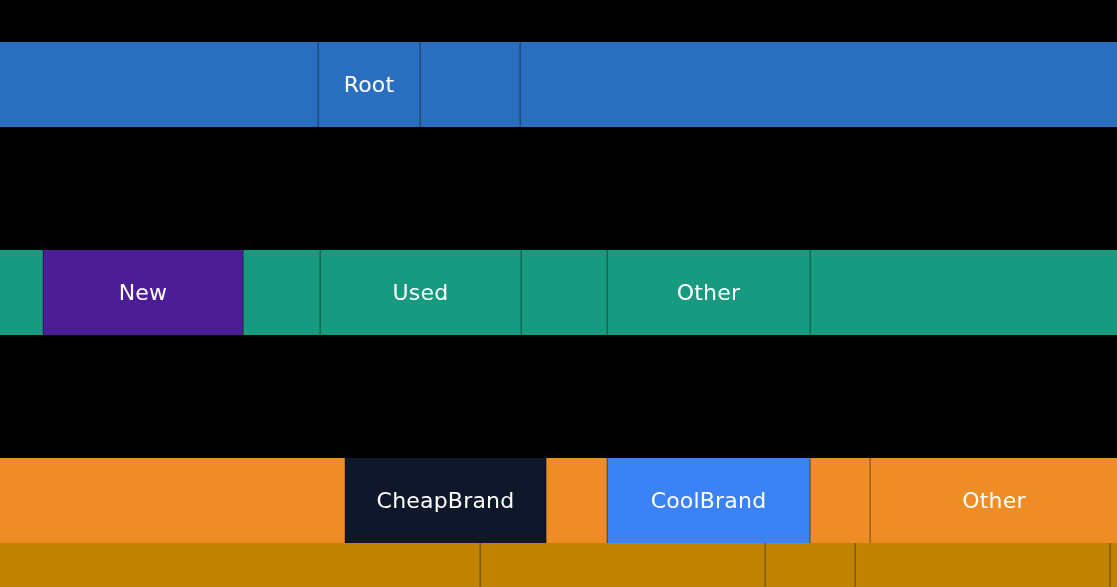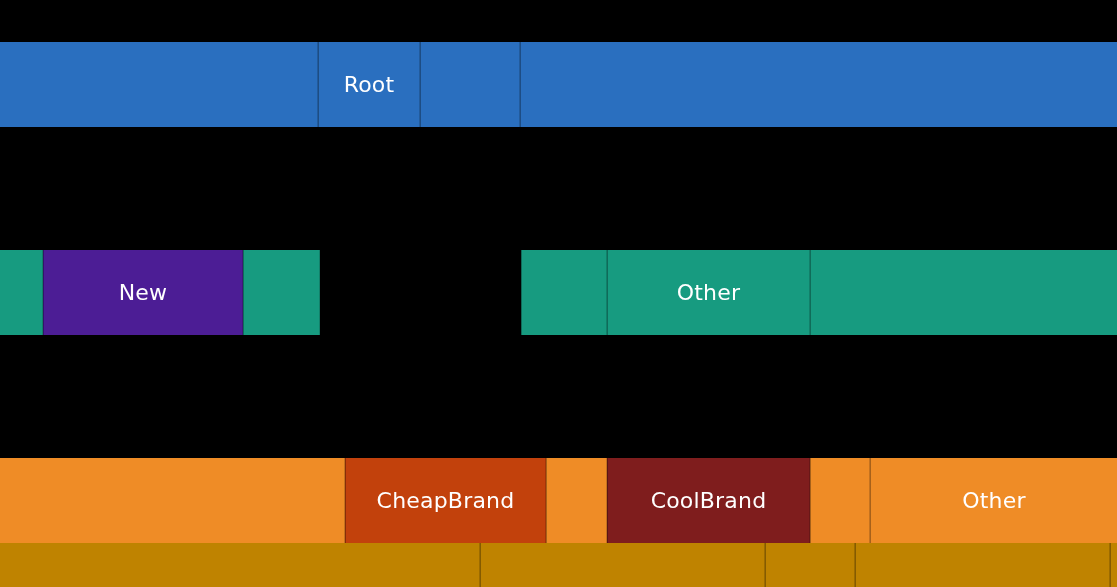--- a/index.html
+++ b/index.html
@@ -71,41 +71,44 @@
     <div class="level" style="top: 250px; height: 85px;">
       <div class="node sep-right" style="left: 0px; width: 43px; background: rgb(23, 155, 128);">
         <span class="node-label" style="color: rgb(255, 255, 255); font-size: 22px;"></span>
       </div>
       <div class="node sep-left sep-right" style="left: 43px; width: 200px; background: #4c1d95;">
         <span class="node-label" style="color: rgb(255, 255, 255); font-size: 22px;">New</span>
       </div>
       <div class="node sep-left sep-right" style="left: 243px; width: 77px; background: rgb(23, 155, 128);">
         <span class="node-label" style="color: rgb(255, 255, 255); font-size: 22px;"></span>
       </div>
+      <div class="node sep-left sep-right" style="left: 320px; width: 201px; background: rgb(23, 155, 128);">
+        <span class="node-label" style="color: rgb(255, 255, 255); font-size: 22px;">Used</span>
+      </div>
       <div class="node sep-left sep-right" style="left: 521px; width: 86px; background: rgb(23, 155, 128);">
         <span class="node-label" style="color: rgb(255, 255, 255); font-size: 22px;"></span>
       </div>
       <div class="node sep-left sep-right" style="left: 607px; width: 203px; background: rgb(23, 155, 128);">
         <span class="node-label" style="color: rgb(255, 255, 255); font-size: 22px;">Other</span>
       </div>
       <div class="node sep-left" style="left: 810px; width: 307px; background: rgb(23, 155, 128);">
         <span class="node-label" style="color: rgb(255, 255, 255); font-size: 22px;"></span>
       </div>
     </div>
     <div class="level" style="top: 458px; height: 85px;">
       <div class="node sep-right" style="left: 0px; width: 345px; background: rgb(239, 140, 38);">
         <span class="node-label" style="color: rgb(255, 255, 255); font-size: 22px;"></span>
       </div>
-      <div class="node sep-left sep-right" style="left: 345px; width: 201px; background: #c2410c;">
+      <div class="node sep-left sep-right" style="left: 345px; width: 201px; background: #0f172a;">
         <span class="node-label" style="color: rgb(255, 255, 255); font-size: 22px;">CheapBrand</span>
       </div>
       <div class="node sep-left sep-right" style="left: 546px; width: 61px; background: rgb(239, 140, 38);">
         <span class="node-label" style="color: rgb(255, 255, 255); font-size: 22px;"></span>
       </div>
-      <div class="node sep-left sep-right" style="left: 607px; width: 203px; background: #7f1d1d;">
+      <div class="node sep-left sep-right" style="left: 607px; width: 203px; background: #3b82f6;">
         <span class="node-label" style="color: rgb(255, 255, 255); font-size: 22px;">CoolBrand</span>
       </div>
       <div class="node sep-left sep-right" style="left: 810px; width: 60px; background: rgb(239, 140, 38);">
         <span class="node-label" style="color: rgb(255, 255, 255); font-size: 22px;"></span>
       </div>
       <div class="node sep-left" style="left: 870px; width: 247px; background: rgb(239, 140, 38);">
         <span class="node-label" style="color: rgb(255, 255, 255); font-size: 22px;">Other</span>
       </div>
     </div>
     <div class="level" style="top: 543px; height: 44px;">

